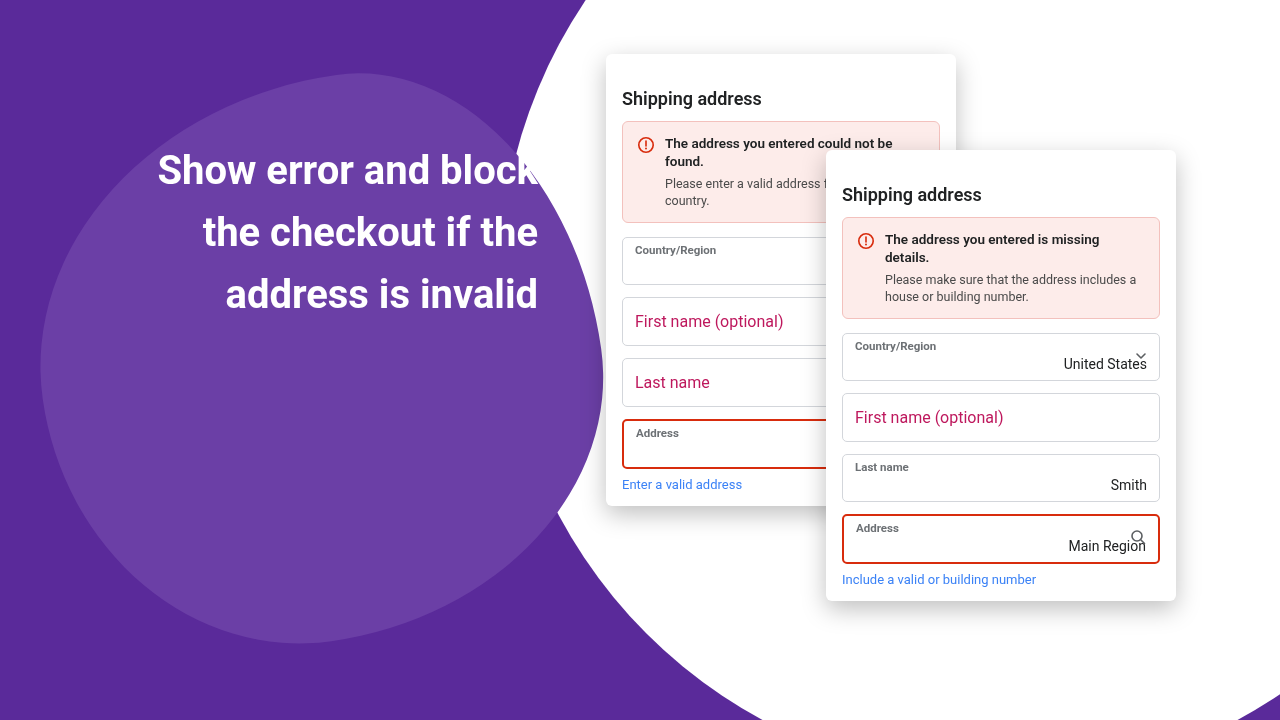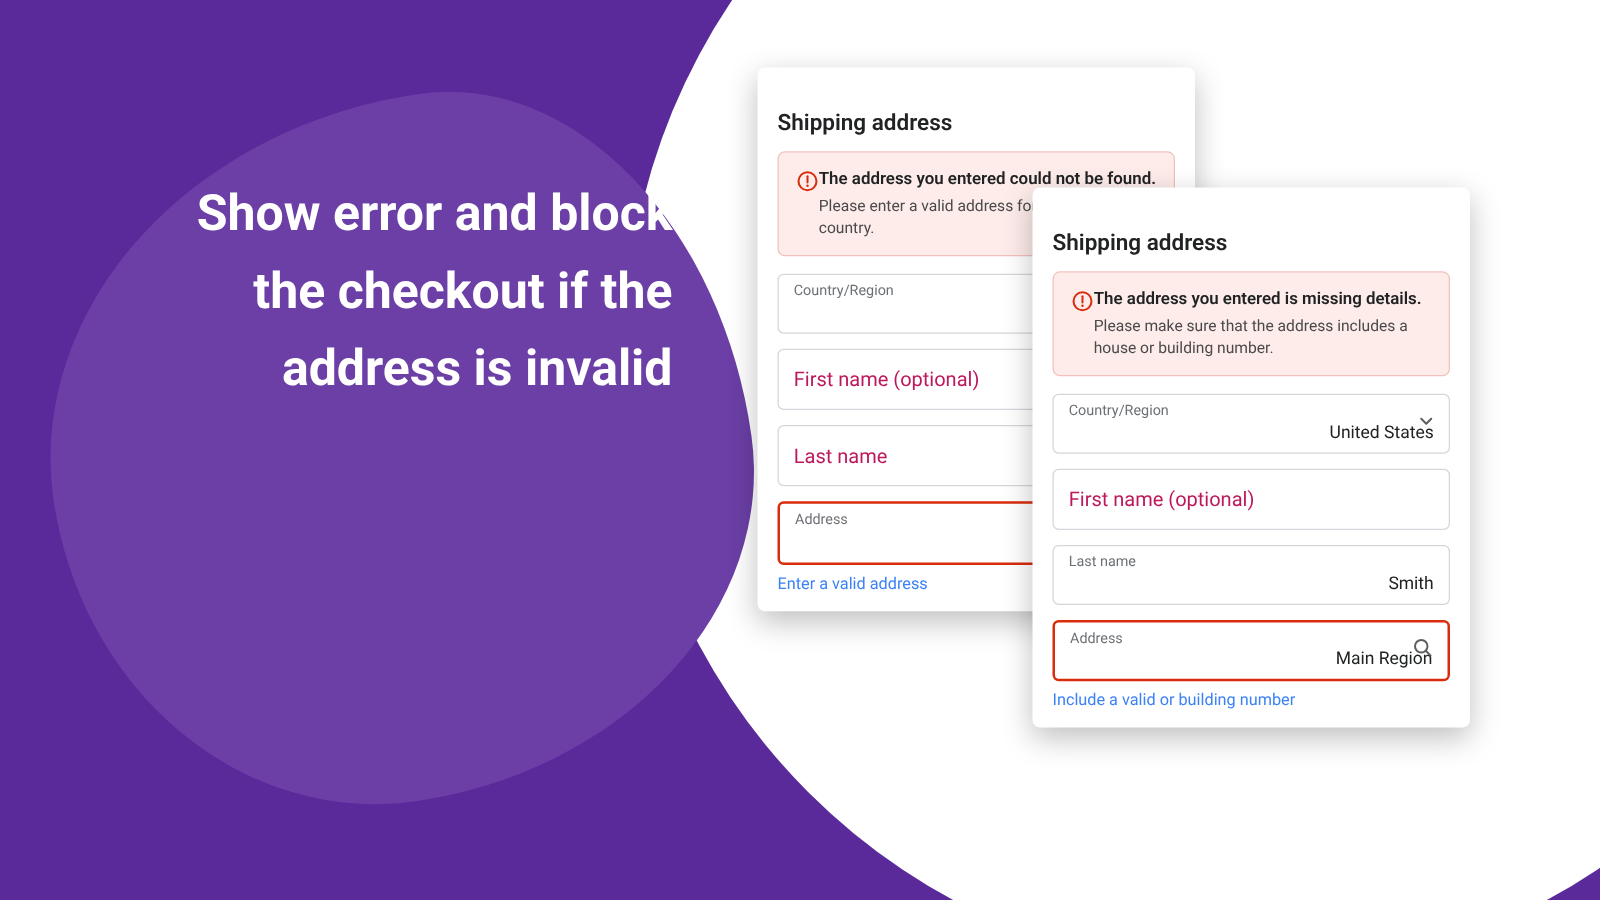--- a/index.html
+++ b/index.html
@@ -23,37 +23,37 @@
     position: absolute; background: #ffffff; border-radius: 6px;
     box-shadow: 0 8px 24px rgba(0,0,0,0.25);
     padding: 14px 16px 14px 16px;
   }
   .card-a { top: 54px; left: 606px; width: 350px; }
   .card-b { top: 150px; left: 826px; width: 350px; }
 
   .card-title { font-size: 18px; font-weight: 600; color: #202223; margin-bottom: 12px; margin-top: 20px; }
 
   .alert {
-    display: flex; align-items: flex-start;
+    display: flex; gap: 10px; align-items: flex-start;
     background: #fdecea; border: 1px solid #f3c1bd; border-radius: 6px;
     padding: 12px 14px; margin-bottom: 14px;
   }
   .alert-icon { flex: 0 0 18px; margin-top: 2px; }
   .alert-body { flex: 1; }
   .alert-title { font-size: 13.5px; font-weight: 600; color: #202223; line-height: 1.35; margin-bottom: 6px; }
   .alert-desc  { font-size: 12.5px; color: #4a4a4a; line-height: 1.35; }
 
   .field {
     position: relative;
     border: 1px solid #d3d6db; border-radius: 5px;
     padding: 8px 12px 8px 12px; margin-bottom: 12px; background:#fff;
   }
   .field.filled { padding: 6px 12px 8px 12px; }
   .field.error { border: 2px solid #d82c0d; }
-  .floating-label { font-size: 11.5px; color: #6d7175; line-height: 1.2; }
+  .floating-label { font-size: 11.5px; color: #6d7175; line-height: 1.2; font-weight: bold; }
   .field-value { font-size: 14px; color: #202223; margin-top: 2px; text-align: right; }
   .placeholder-only { font-size: 16px; color: #be185d; padding: 6px 0; }
   .caret {
     position: absolute; right: 12px; top: 50%; transform: translateY(-50%);
     color: #5c5f62; font-size: 14px;
   }
   .search-ic {
     position: absolute; right: 12px; top: 50%; transform: translateY(-50%);
   }
   .field-error-msg { font-size: 13px; color: #3b82f6; margin-top: -4px; }

